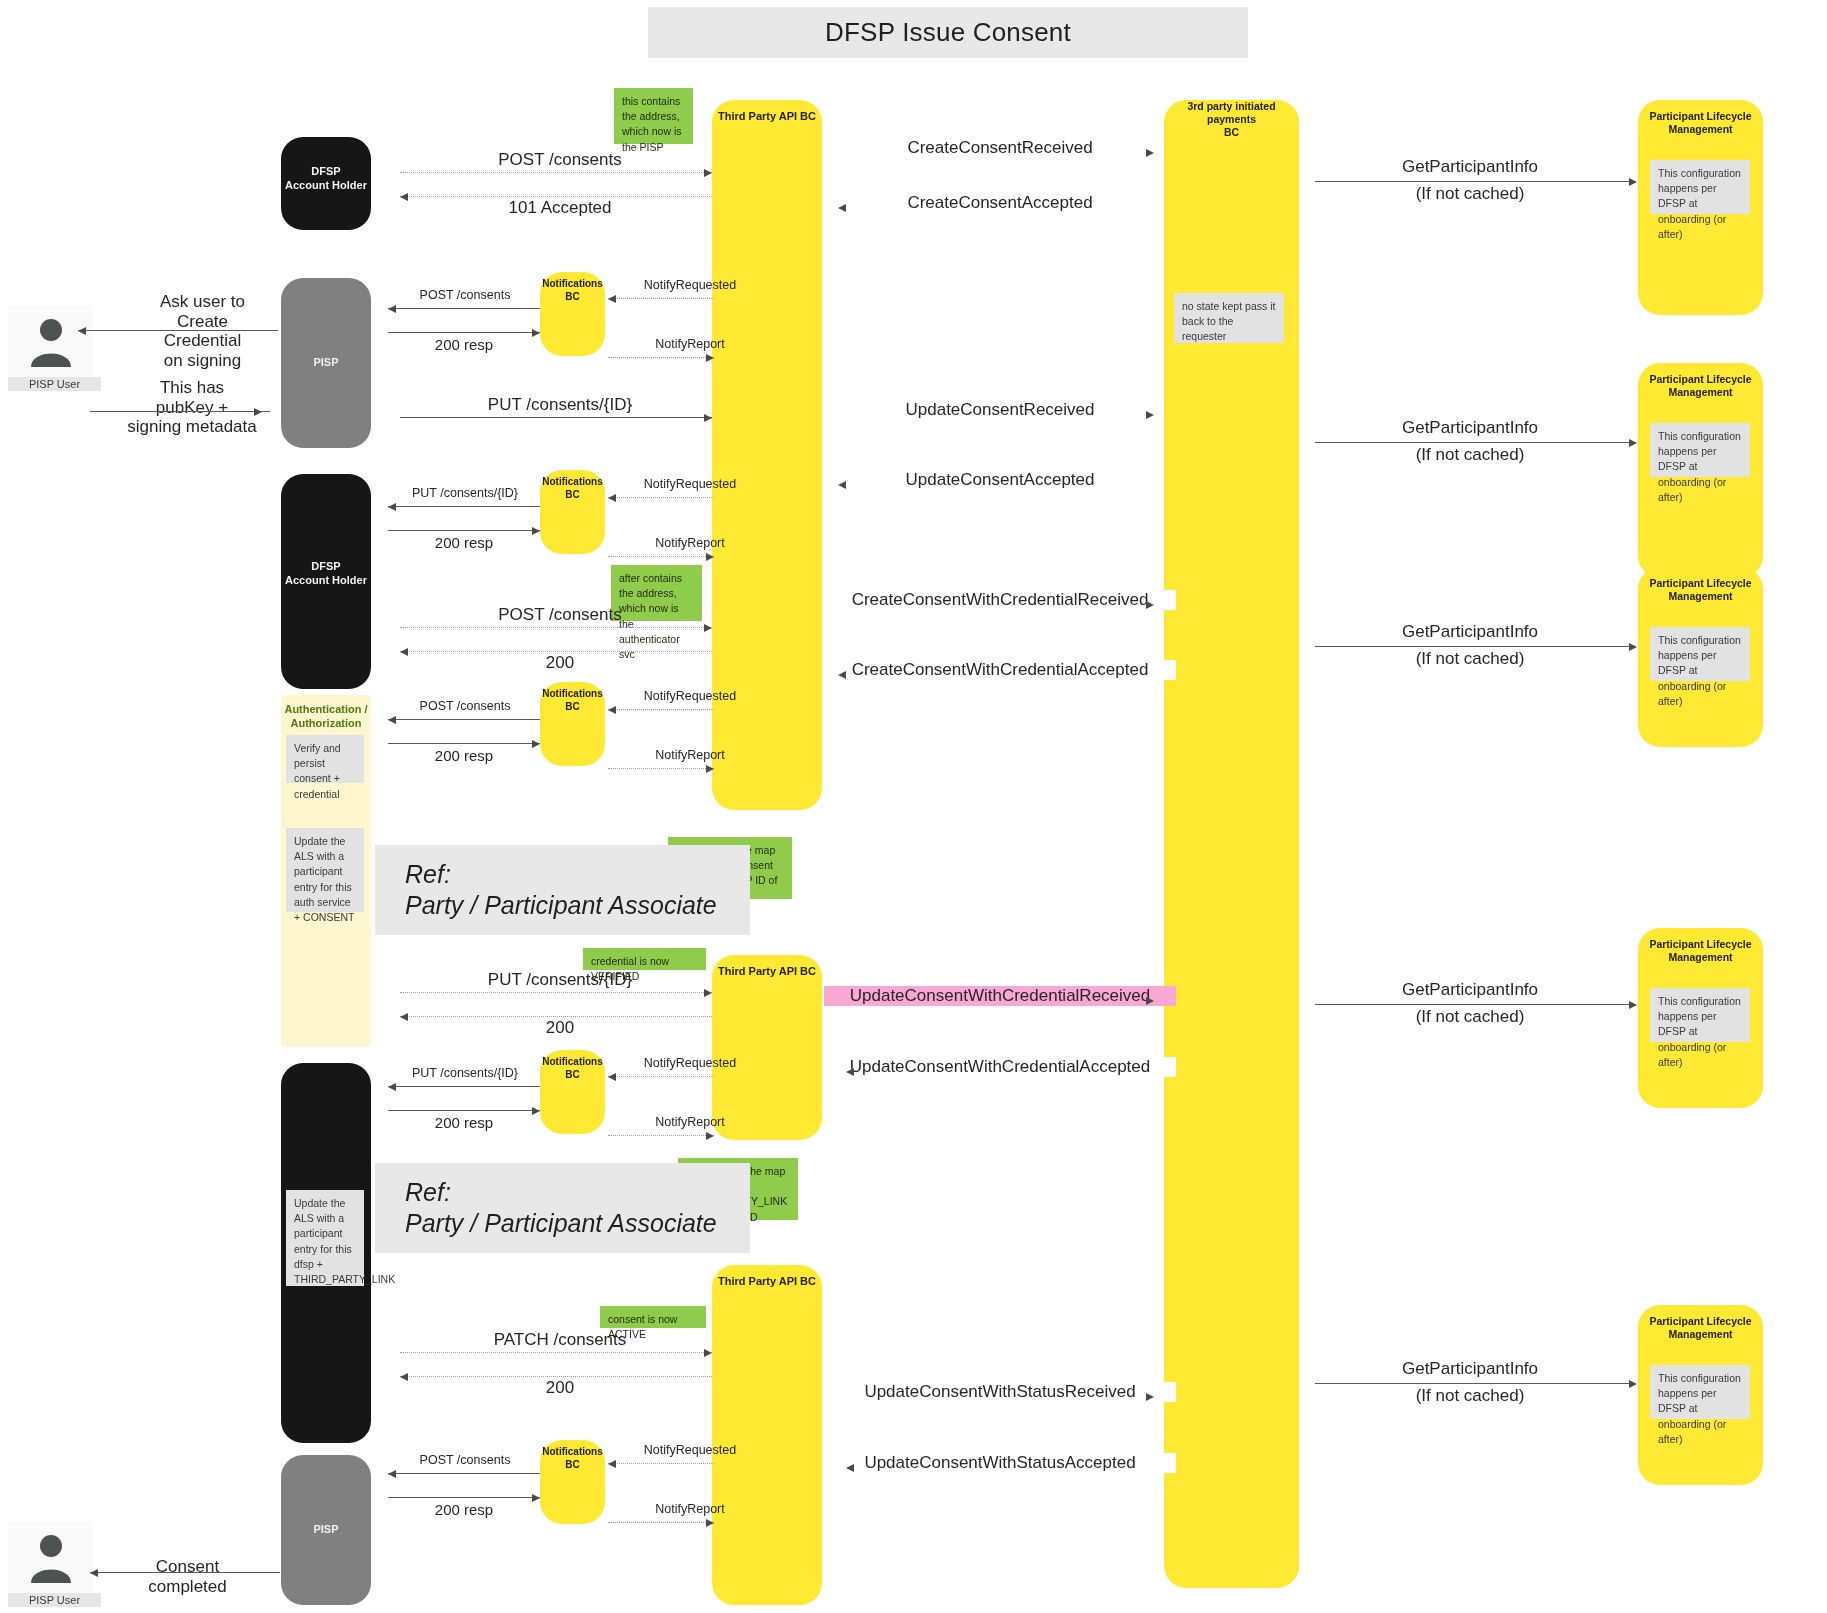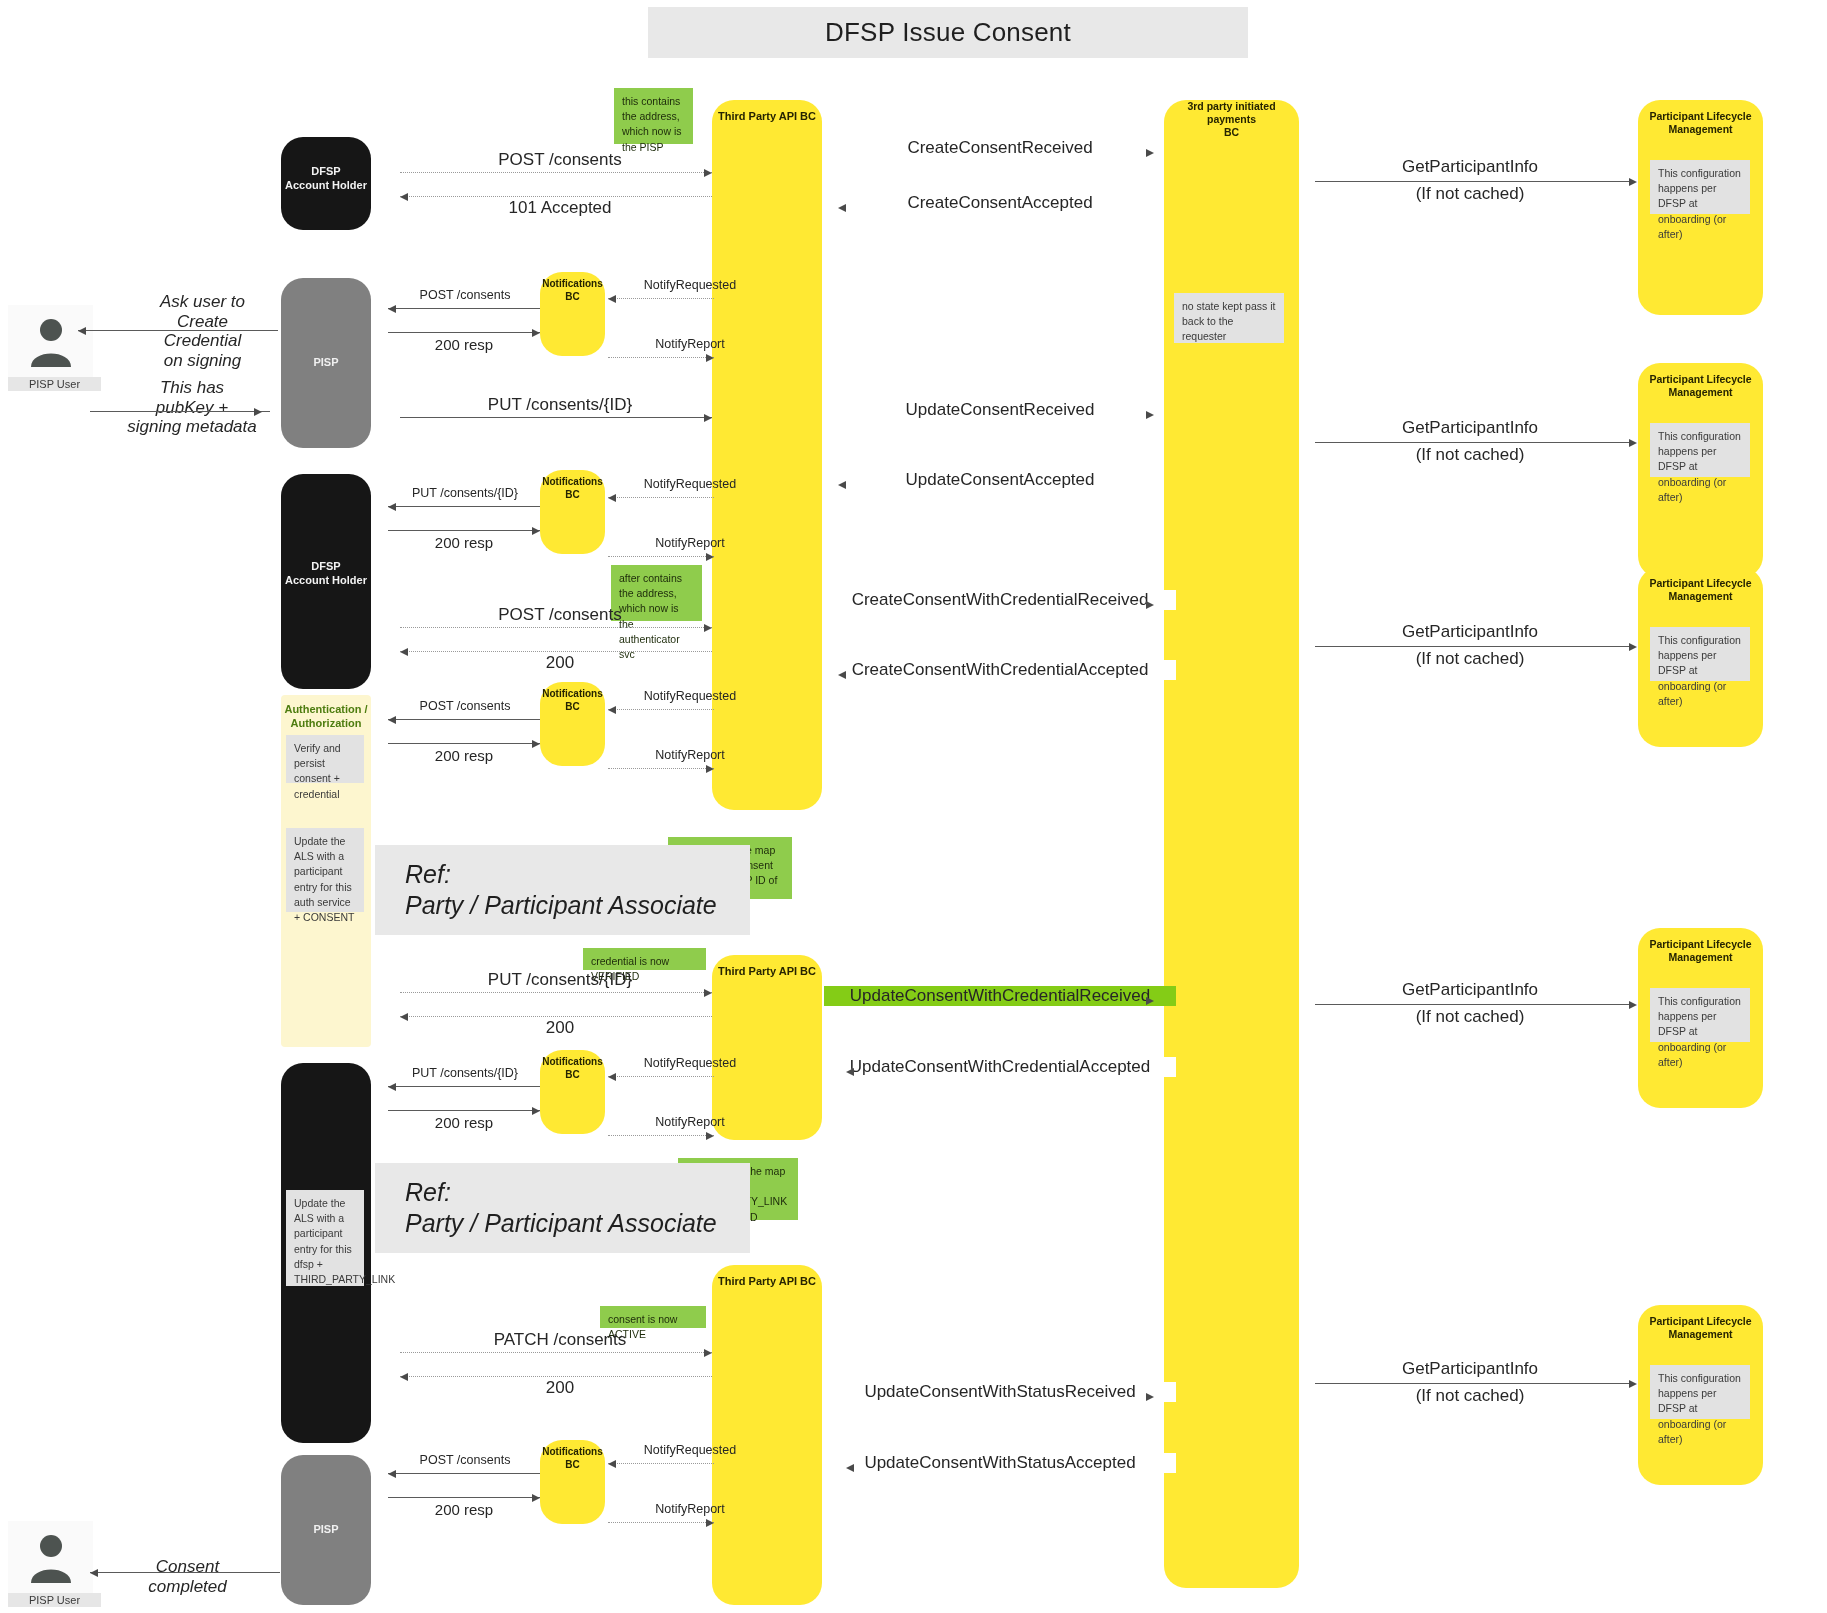--- a/index.html
+++ b/index.html
@@ -32,21 +32,21 @@
 
   
   .msg{height:0;border-top:1px solid #5a5a5a;}
   .msg.dotted{border-top:1px dotted #9a9a9a;}
   .arrow-r,.arrow-l{position:absolute;width:0;height:0;border-top:4px solid transparent;border-bottom:4px solid transparent;}
   .arrow-r{border-left:8px solid #4a4a4a;}
   .arrow-l{border-right:8px solid #4a4a4a;}
   .msg-label{font-size:17px;color:#262626;text-align:center;white-space:nowrap;}
   .msg-label.sm{font-size:12.5px;}
   .msg-label.md{font-size:15px;}
-  .msg-label.two{line-height:1.15;font-style:italic;}
+  .msg-label.two{line-height:1.15;}
 
   
   .ref{background:#e8e8e8;display:flex;flex-direction:column;justify-content:center;padding-left:30px;}
   .ref-l1{font-size:25px;font-style:italic;color:#1f1f1f;line-height:1.25;}
   .ref-l2{font-size:25px;font-style:italic;color:#1f1f1f;line-height:1.25;}
 </style>
 </head>
 <body>
 
 <div id="canvas">
@@ -370,21 +370,21 @@
 
   <div class="abs msg-label" style="left:400px;top:970px;width:320px;">PUT /consents/{ID}</div>
   <div class="abs msg dotted" style="left:400px;top:992px;width:312px;"></div>
   <div class="arrow-r" style="left:704px;top:989px;"></div>
 
   <div class="abs msg dotted" style="left:400px;top:1016px;width:312px;"></div>
   <div class="arrow-l" style="left:400px;top:1013px;"></div>
   <div class="abs msg-label" style="left:400px;top:1018px;width:320px;">200</div>
 
   <div class="abs msg dotted" style="left:846px;top:1000px;width:318px;"></div>
-  <div class="abs msg-label" style="left:824px;top:986px;width:352px;background:#84cc16;">UpdateConsentWithCredentialReceived</div>
+  <div class="abs msg-label" style="left:824px;top:986px;width:352px;background:#f9a8d4;">UpdateConsentWithCredentialReceived</div>
   <div class="arrow-r" style="left:1146px;top:997px;"></div>
 
   <div class="abs msg dotted" style="left:846px;top:1071px;width:318px;"></div>
   <div class="abs msg-label" style="left:824px;top:1057px;width:352px;background:#fff;">UpdateConsentWithCredentialAccepted</div>
   <div class="arrow-l" style="left:846px;top:1068px;"></div>
 
   <div class="abs msg-label" style="left:1310px;top:980px;width:320px;">GetParticipantInfo</div>
   <div class="abs msg" style="left:1315px;top:1004px;width:320px;"></div>
   <div class="arrow-r" style="left:1629px;top:1001px;"></div>
   <div class="abs msg-label" style="left:1310px;top:1007px;width:320px;">(If not cached)</div>

